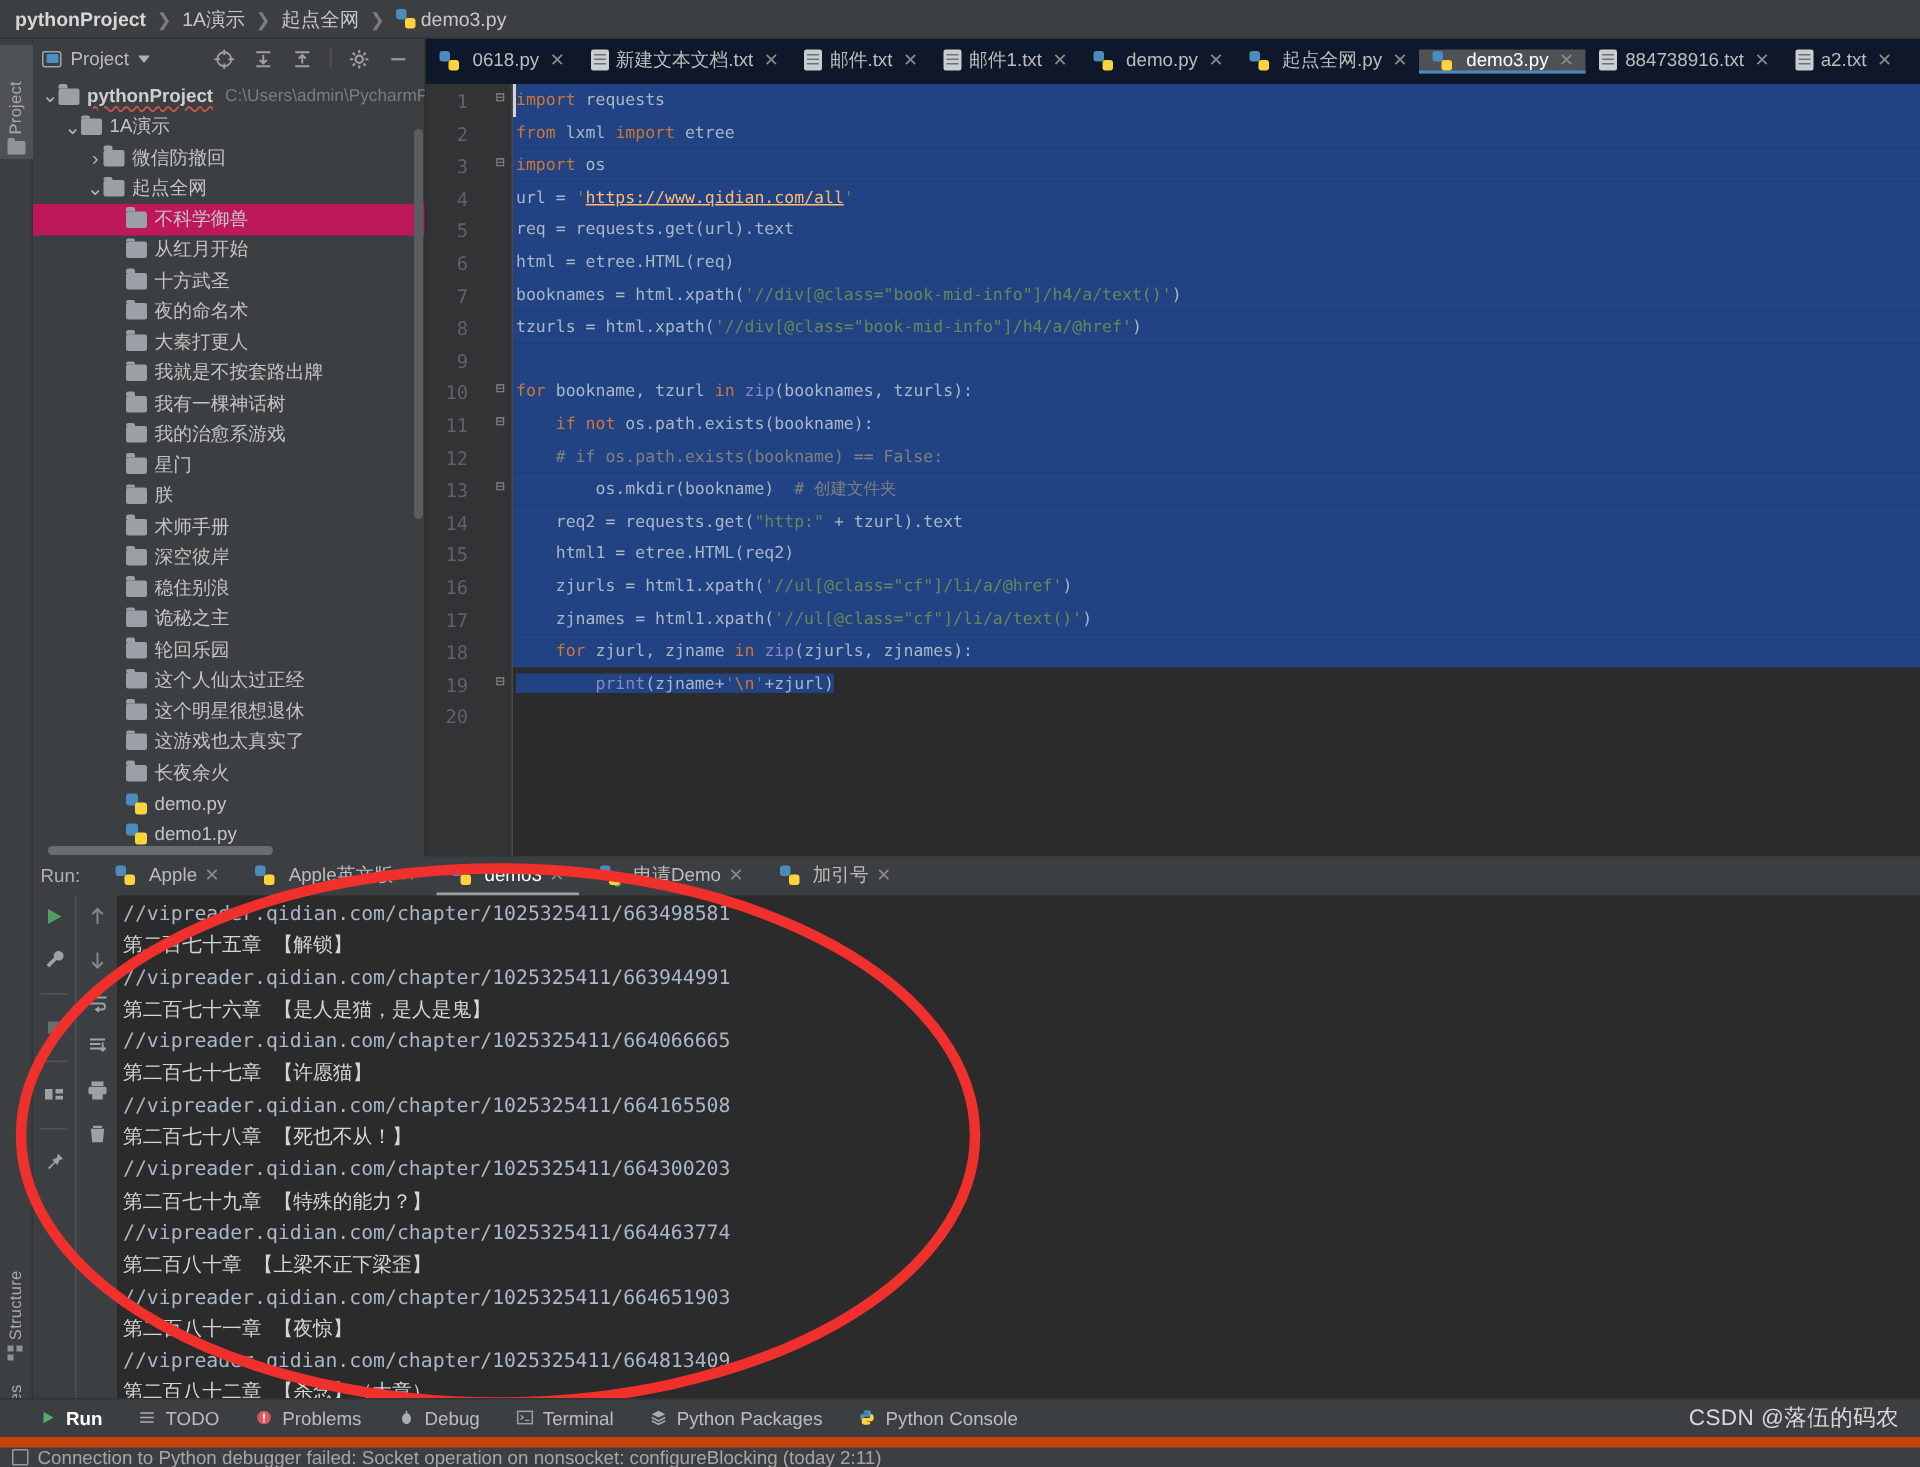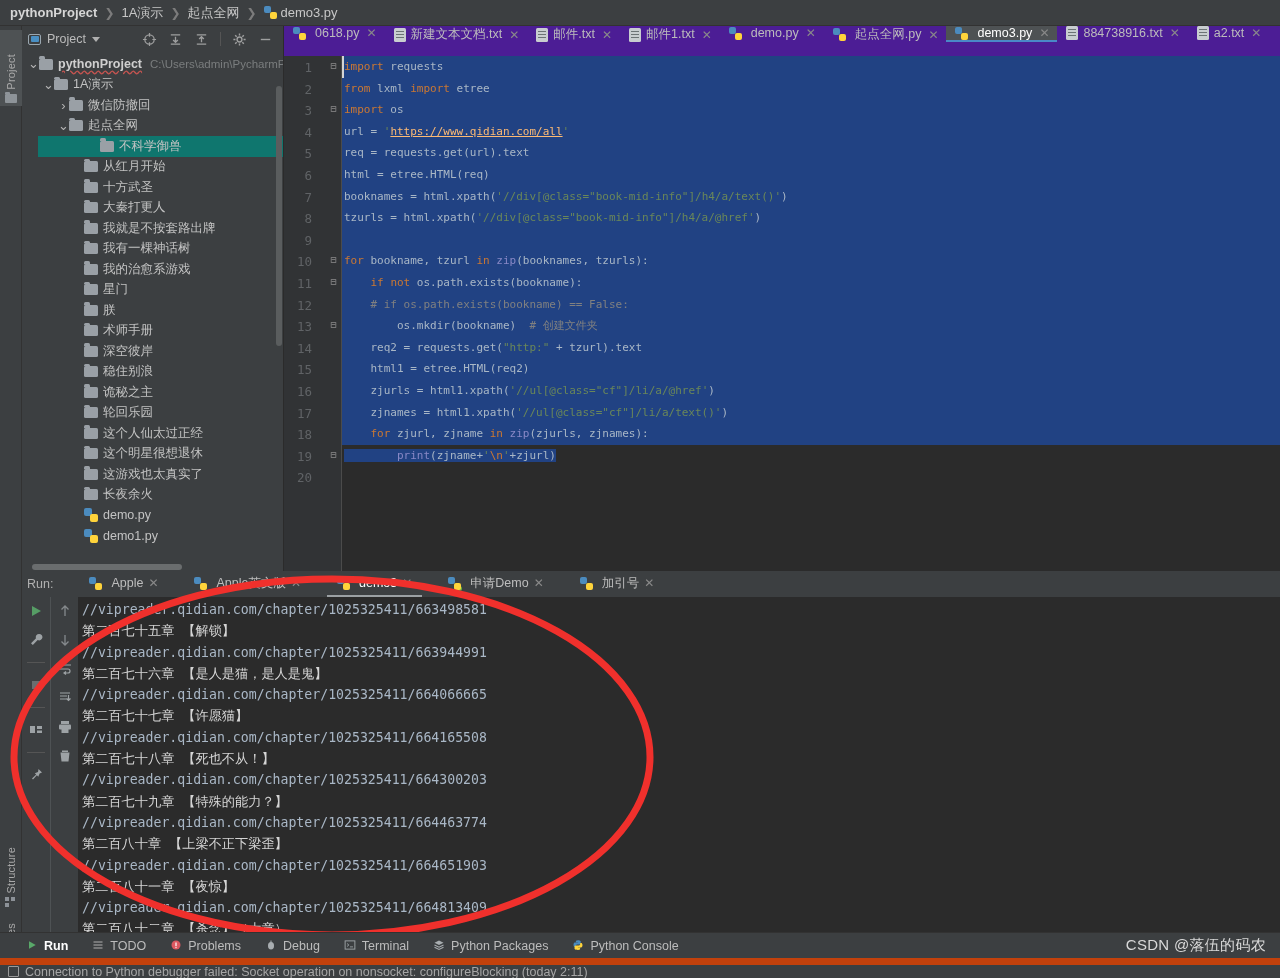--- a/index.html
+++ b/index.html
@@ -94,21 +94,21 @@
   .pp-sep { width:1px; height:14px; background:#555; }
 
   .tree {
     flex: 1; overflow: hidden; position: relative;
     font-size: 12.5px; padding-top: 2px;
   }
   .trow {
     height: 20.5px; display: flex; align-items: center; white-space: nowrap;
     padding-right: 4px; cursor: default;
   }
-  .trow.sel { background: #0f766e; margin-left: 16px; }
+  .trow.sel { background: #be185d; }
   .arrow {
     width: 11px; text-align: center; color: #b5b5b5; font-size: 9px;
     flex: 0 0 11px;
   }
   .folder {
     width: 14px; height: 11px; background: #9aa0a6; border-radius: 1.5px;
     margin-right: 5px; position: relative; flex: 0 0 14px;
   }
   .folder::before {
     content:""; position:absolute; top:-2.5px; left:0; width:6px; height:2.5px;
@@ -130,21 +130,21 @@
     background: #5a5d5e; border-radius: 3px;
   }
   .tree-scroll-h {
     position: absolute; left: 10px; bottom: 1px; width: 150px; height: 6px;
     background: #6a6d6e; border-radius: 3px;
   }
 
   
   .editor-tabs {
     position: absolute; top: 26px; left: 284px; width: 996px; height: 30px;
-    background: #4c1d95; display: flex; align-items: flex-start;
+    background: #0f172a; display: flex; align-items: center;
     font-size: 12.5px; overflow: hidden;
   }
   .etab {
     display: flex; align-items: center; gap: 5px; padding: 0 8px 0 9px;
     color: #bcbcbc; white-space: nowrap; cursor: default;
     border-bottom: 2px solid transparent;
   }
   .etab.active { background: #4e5254; border-bottom: 2px solid #4a88c7; color: #ffffff; }
   .etab .xmark { color: #8a8a8a; font-size: 12px; margin-left: 2px; }
   .txtfile {
@@ -193,21 +193,21 @@
     position:absolute; left:0; top:0; width:2px; height:21.6px; background:#d4d4d4;
   }
   .ed-left-line { position:absolute; left:57px; top:0; width:1px; height:100%; background:#4b4b4b; }
 
   
   .run-panel {
     position: absolute; top: 571px; left: 22px; width: 1258px; height: 371px;
     background: #3c3f41;
   }
   .run-tabs {
-    height: 26px; display: flex; align-items: center; gap: 16px;
+    height: 26px; display: flex; align-items: center; gap: 4px;
     font-size: 12.5px; padding-left: 5px; color: #bcbcbc;
   }
   .run-label { color: #b0b0b0; margin-right: 10px; }
   .rtab {
     display: flex; align-items: center; gap: 5px; padding: 0 10px;
     height: 26px; white-space: nowrap; cursor: default;
     border-bottom: 2px solid transparent; color: #bdbdbd;
   }
   .rtab.active { border-bottom: 2px solid #9ba0a3; color: #ffffff; }
   .rtab .xmark { color: #8a8a8a; font-size: 12px; }
@@ -376,20 +376,25 @@
           <span class="tlabel">从红月开始</span>
         </div>
         <div class="trow" style="padding-left: 51px;">
           <span class="arrow"></span>
           <span class="folder"></span>
           <span class="tlabel">十方武圣</span>
         </div>
         <div class="trow" style="padding-left: 51px;">
           <span class="arrow"></span>
           <span class="folder"></span>
+          <span class="tlabel">夜的命名术</span>
+        </div>
+        <div class="trow" style="padding-left: 51px;">
+          <span class="arrow"></span>
+          <span class="folder"></span>
           <span class="tlabel">大秦打更人</span>
         </div>
         <div class="trow" style="padding-left: 51px;">
           <span class="arrow"></span>
           <span class="folder"></span>
           <span class="tlabel">我就是不按套路出牌</span>
         </div>
         <div class="trow" style="padding-left: 51px;">
           <span class="arrow"></span>
           <span class="folder"></span>

